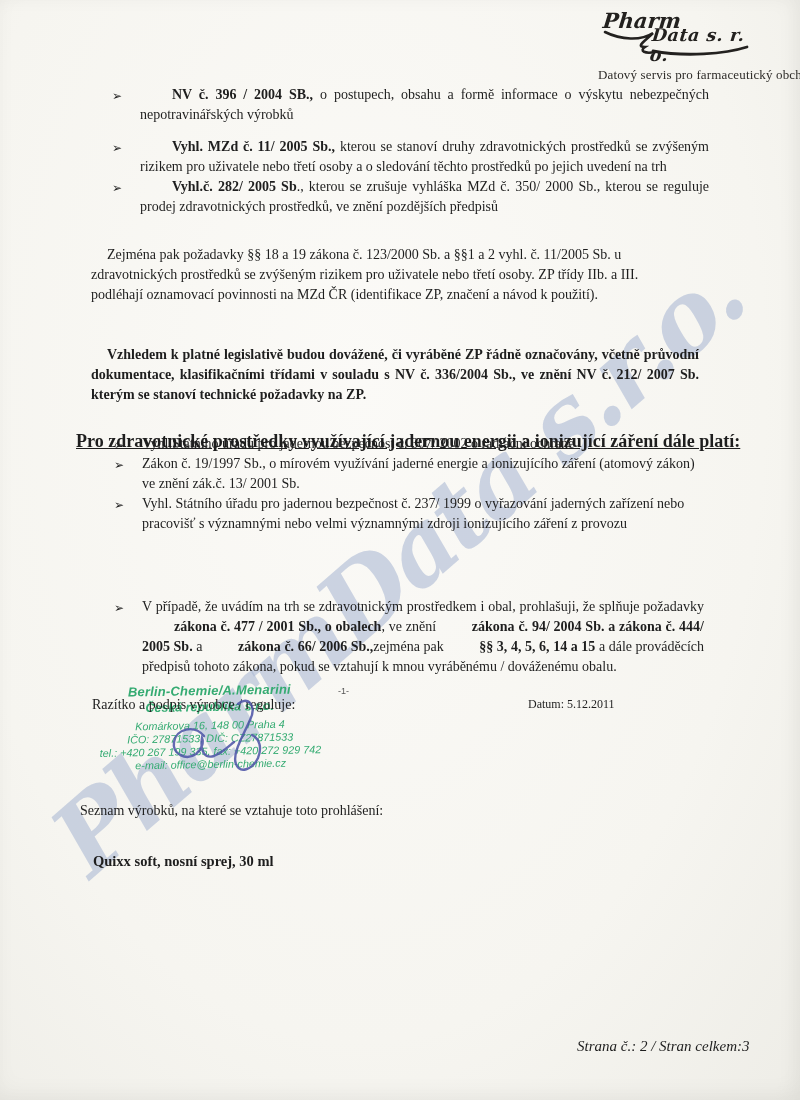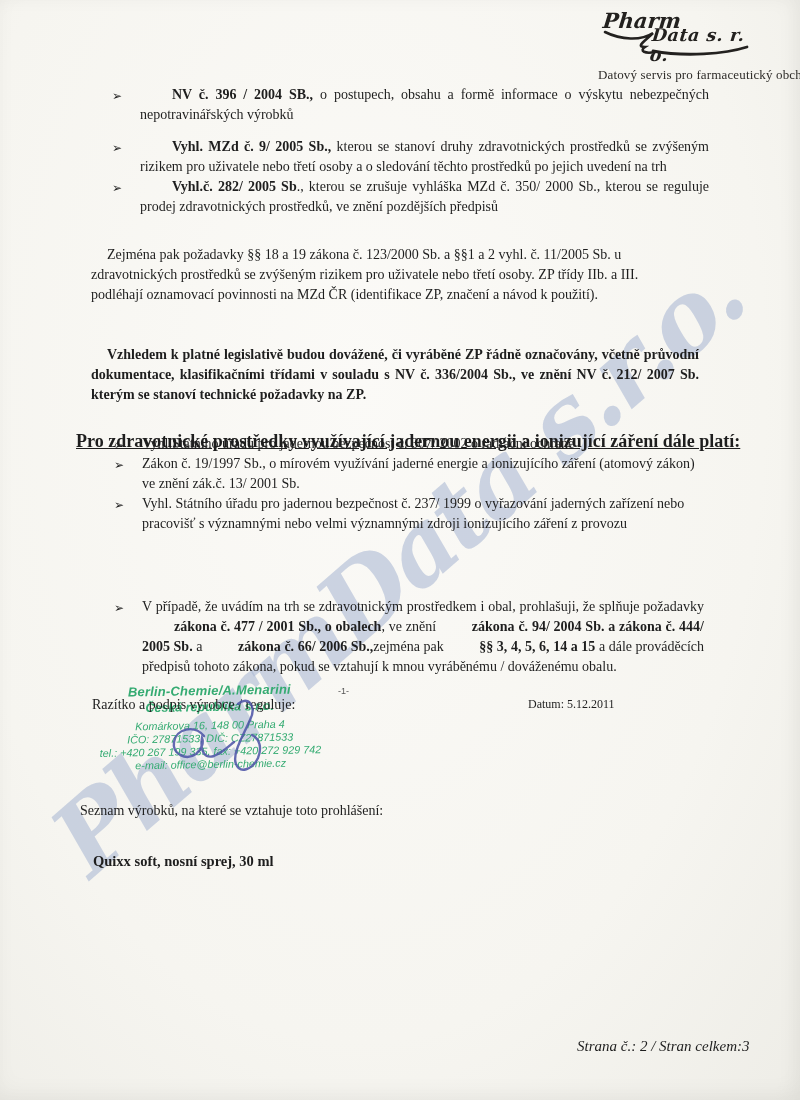--- a/index.html
+++ b/index.html
@@ -78,21 +78,21 @@
     <div class="logo-tagline">Datový servis pro farmaceutický obchod</div>
   </div>
 
   <div class="abs bullets-top">
     <div class="bullet-row gap">
       <span class="marker">➢</span>
       <span><span class="b">NV č. 396 / 2004 SB., </span><span>o postupech, obsahu a formě informace o výskytu nebezpečných nepotravinářských výrobků</span></span>
     </div>
     <div class="bullet-row">
       <span class="marker">➢</span>
-      <span><span class="b">Vyhl. MZd č. 9/ 2005 Sb., </span><span>kterou se stanoví druhy zdravotnických prostředků se zvýšeným rizikem pro uživatele nebo třetí osoby a o sledování těchto prostředků po jejich uvedení na trh</span></span>
+      <span><span class="b">Vyhl. MZd č. 11/ 2005 Sb., </span><span>kterou se stanoví druhy zdravotnických prostředků se zvýšeným rizikem pro uživatele nebo třetí osoby a o sledování těchto prostředků po jejich uvedení na trh</span></span>
     </div>
     <div class="bullet-row">
       <span class="marker">➢</span>
       <span><span class="b">Vyhl.č. 282/ 2005 Sb</span><span>., kterou se zrušuje vyhláška MZd č. 350/ 2000 Sb., kterou se reguluje prodej zdravotnických prostředků, ve znění pozdějších předpisů</span></span>
     </div>
   </div>
 
   <p class="abs para-zejmena">Zejména pak požadavky §§ 18 a 19 zákona č. 123/2000 Sb. a §§1 a 2 vyhl. č. 11/2005 Sb. u zdravotnických prostředků se zvýšeným rizikem pro uživatele nebo třetí osoby. ZP třídy IIb. a III. podléhají oznamovací povinnosti na MZd ČR (identifikace ZP, značení a návod k použití).</p>
 
   <p class="abs para-vzhledem">Vzhledem k platné legislativě budou dovážené, či vyráběné ZP řádně označovány, včetně průvodní dokumentace, klasifikačními třídami v souladu s NV č. 336/2004 Sb., ve znění NV č. 212/ 2007 Sb. kterým se stanoví technické požadavky na ZP.</p>

